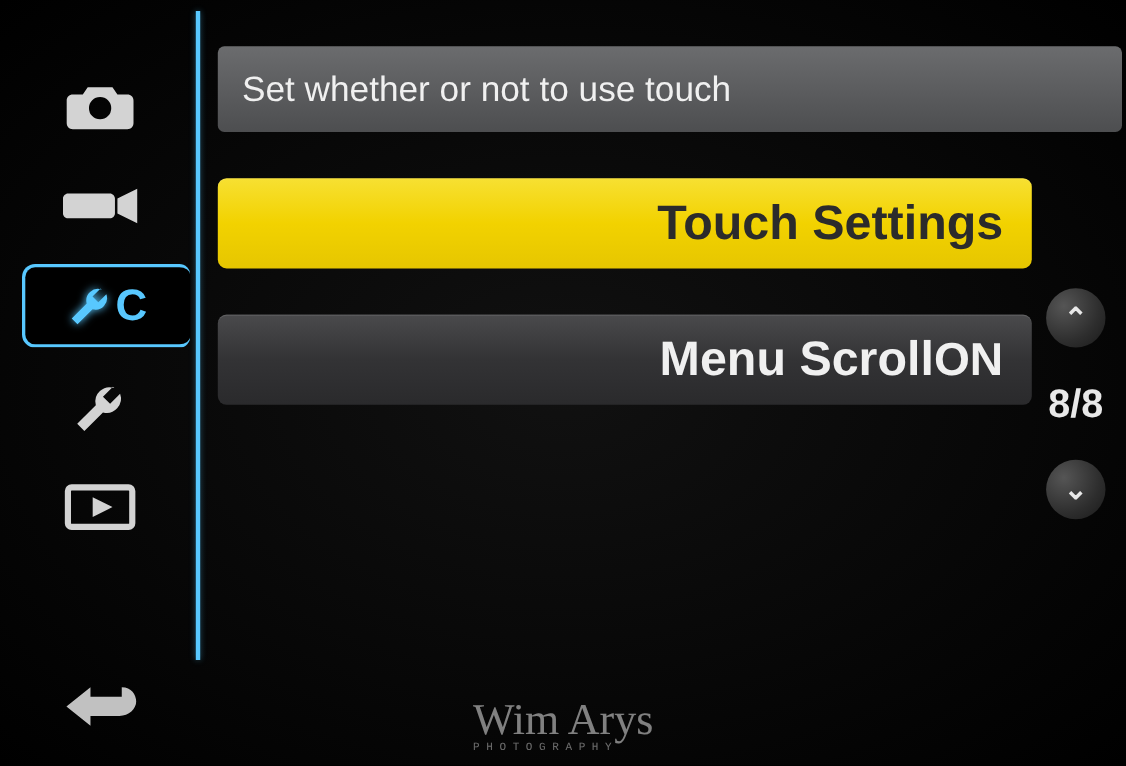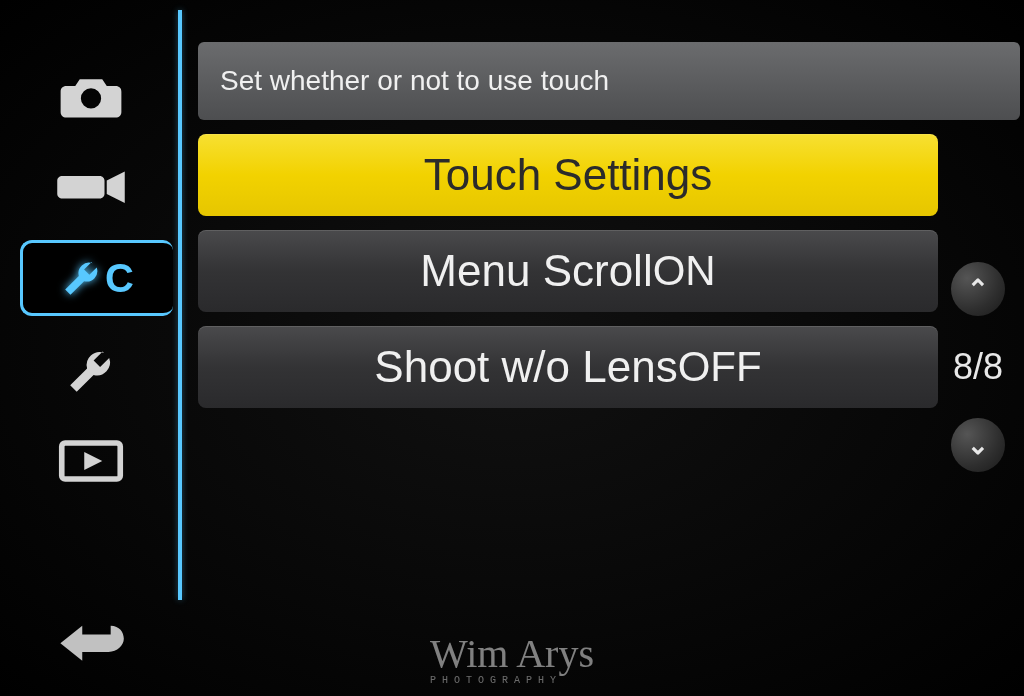--- a/index.html
+++ b/index.html
@@ -74,21 +74,21 @@
     position: absolute;
     left: 198px;
     top: 42px;
     width: 800px;
     height: 78px;
     background: linear-gradient(#6b6c6e, #4d4e50);
     border-radius: 6px;
     display: flex;
     align-items: center;
     padding-left: 22px;
-    font-size: 28px;
+    font-size: 32px;
     font-weight: 500;
     color: #f0f0f0;
     white-space: nowrap;
     overflow: hidden;
   }
 
   
   .rows {
     position: absolute;
     left: 198px;
@@ -96,27 +96,28 @@
     width: 740px;
     display: flex;
     flex-direction: column;
     gap: 14px;
   }
   .row {
     height: 82px;
     border-radius: 8px;
     display: flex;
     align-items: center;
-    justify-content: center;
+    justify-content: flex-end;
     padding: 0 26px;
     font-size: 44px;
-    font-weight: 400;
+    font-weight: 700;
     background: linear-gradient(#4a4a4c 0%, #333335 50%, #2a2a2c 100%);
     color: #f0f0f0;
     box-shadow: inset 0 1px 0 rgba(255,255,255,0.12);
+    margin-top: 28px;
   }
   .row.selected {
     background: linear-gradient(#f7e032 0%, #f2d200 50%, #e6c600 100%);
     color: #2b2b2b;
   }
   .row .value { font-size: 42px; }
 
   
   .pager {
     position: absolute;
@@ -136,21 +137,21 @@
     display: flex;
     align-items: center;
     justify-content: center;
     color: #e8e8e8;
     font-size: 26px;
     font-weight: bold;
   }
   .page-num {
     font-size: 36px;
     color: #e8e8e8;
-    font-weight: 400;
+    font-weight: 700;
   }
 
   
   .back {
     position: absolute;
     left: 56px;
     bottom: 28px;
     color: #d6d6d6;
   }
 
@@ -223,24 +224,20 @@
 
   <div class="rows">
     <div class="row selected">
       <span>Touch Settings</span>
       <span class="value"></span>
     </div>
     <div class="row">
       <span>Menu Scroll</span>
       <span class="value">ON</span>
     </div>
-    <div class="row">
-      <span>Shoot w/o Lens</span>
-      <span class="value">OFF</span>
-    </div>
   </div>
 
   <div class="pager">
     <div class="arrow-btn">
       <span>⌃</span>
     </div>
     <div class="page-num">8/8</div>
     <div class="arrow-btn">
       <span>⌄</span>
     </div>

